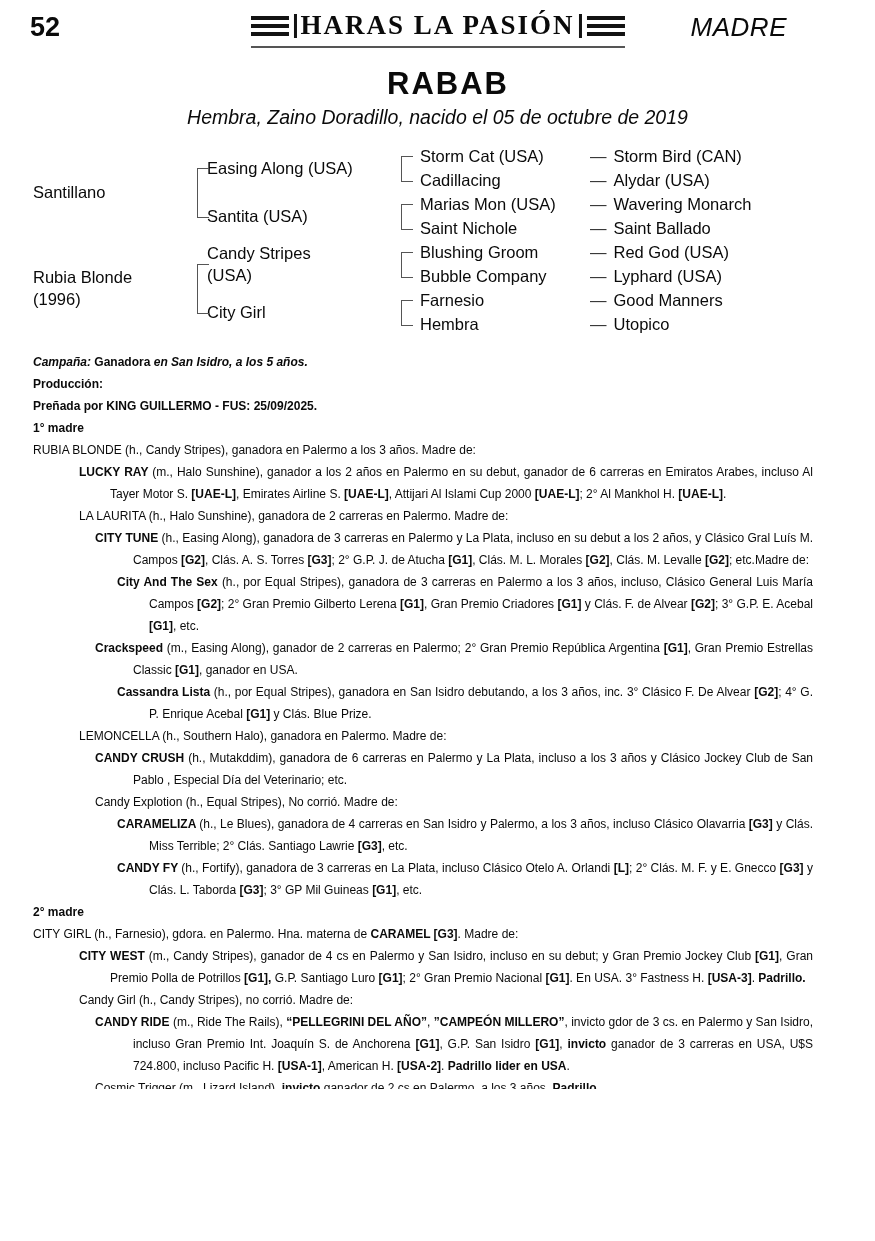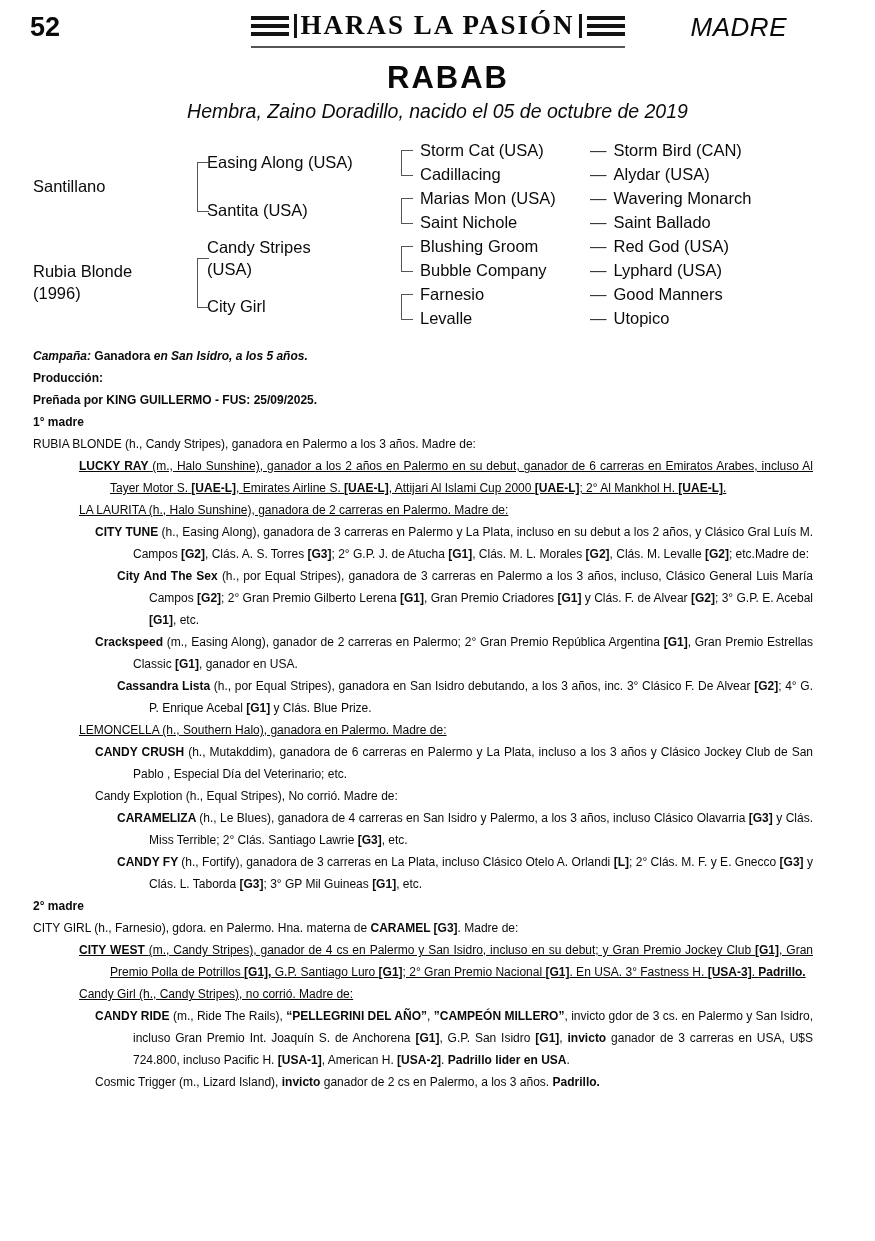--- a/index.html
+++ b/index.html
@@ -16,32 +16,32 @@
   .pageno{position:absolute;left:30px;top:12px;font-size:27px;font-weight:bold;}
   .section{position:absolute;right:88px;top:12px;font-size:26px;font-style:italic;font-weight:500;letter-spacing:.5px;}
   .logo{
     position:absolute;left:50%;top:10px;transform:translateX(-50%);
     display:flex;align-items:center;gap:2px;
     padding-bottom:5px;border-bottom:2px solid #555;
   }
   .logo-text{font-family:"Liberation Serif", serif;font-size:27px;font-weight:600;letter-spacing:2px;white-space:nowrap;}
   .bars{display:block;}
   
-  .title{ text-align:center;font-size:31px;font-weight:bold;letter-spacing:2px;margin-top:2px;padding-left:21px;}
+  .title{ text-align:center;font-size:31px;font-weight:bold;letter-spacing:2px;margin-top:8px;padding-left:21px;}
   .subtitle{text-align:center;font-size:19.5px;margin-top:4px;font-style:italic;}
   
   .pedigree{position:relative;height:198px;margin-top:14px;font-size:16.5px;line-height:22px;}
   .cell{position:absolute;white-space:nowrap;}
   .brk{position:absolute;width:11px;border:1.5px solid #555;border-right:none;}
   .dash{color:#333;margin-right:7px;}
   
   .record{width:780px;margin:10px 0 0 33px;font-size:12px;line-height:22px;text-align:justify;}
   .record p{margin:0;}
   .l0{padding-left:0;}
-  .l1{padding-left:77px;text-indent:-31px;text-decoration:underline;}
+  .l1{padding-left:77px;text-indent:-31px;}
   .l2{padding-left:100px;text-indent:-38px;}
   .l3{padding-left:116px;text-indent:-32px;}
   .b{font-weight:bold;}
   .i{font-style:italic;}
   
   .rule1{height:2px;background:#2b2b2b;margin:6px 30px 0 30px;}
   .rule2{height:1px;background:#999;margin:1px 30px 0 30px;}
   .family{margin:6px 30px 0 30px;text-align:center;font-size:17px;line-height:27px;}
 </style>
 </head>
@@ -88,21 +88,21 @@
     </div>
     <div class="cell" style="left:207px;top:158px">City Girl</div>
 
     <div class="cell" style="left:420px;top:2px">Storm Cat (USA)</div>
     <div class="cell" style="left:420px;top:26px">Cadillacing</div>
     <div class="cell" style="left:420px;top:50px">Marias Mon (USA)</div>
     <div class="cell" style="left:420px;top:74px">Saint Nichole</div>
     <div class="cell" style="left:420px;top:98px">Blushing Groom</div>
     <div class="cell" style="left:420px;top:122px">Bubble Company</div>
     <div class="cell" style="left:420px;top:146px">Farnesio</div>
-    <div class="cell" style="left:420px;top:170px">Levalle</div>
+    <div class="cell" style="left:420px;top:170px">Hembra</div>
 
     <div class="cell" style="left:590px;top:2px"><span class="dash">—</span><span>Storm Bird (CAN)</span></div>
     <div class="cell" style="left:590px;top:26px"><span class="dash">—</span><span>Alydar (USA)</span></div>
     <div class="cell" style="left:590px;top:50px"><span class="dash">—</span><span>Wavering Monarch</span></div>
     <div class="cell" style="left:590px;top:74px"><span class="dash">—</span><span>Saint Ballado</span></div>
     <div class="cell" style="left:590px;top:98px"><span class="dash">—</span><span>Red God (USA)</span></div>
     <div class="cell" style="left:590px;top:122px"><span class="dash">—</span><span>Lyphard (USA)</span></div>
     <div class="cell" style="left:590px;top:146px"><span class="dash">—</span><span>Good Manners</span></div>
     <div class="cell" style="left:590px;top:170px"><span class="dash">—</span><span>Utopico</span></div>
 

